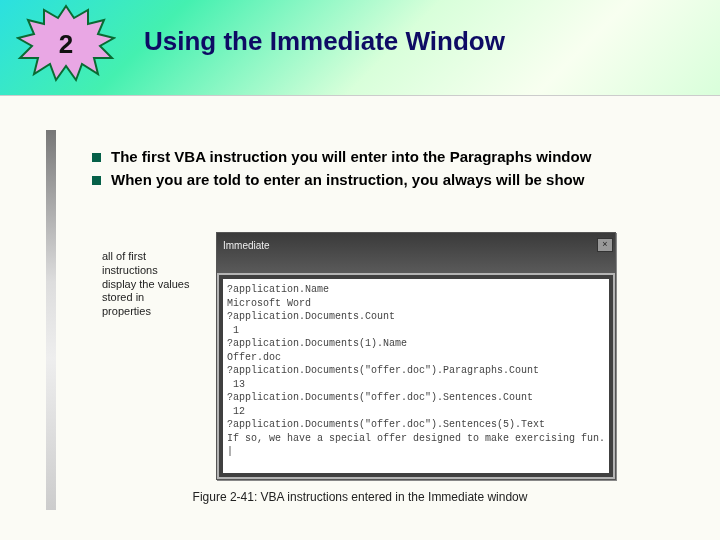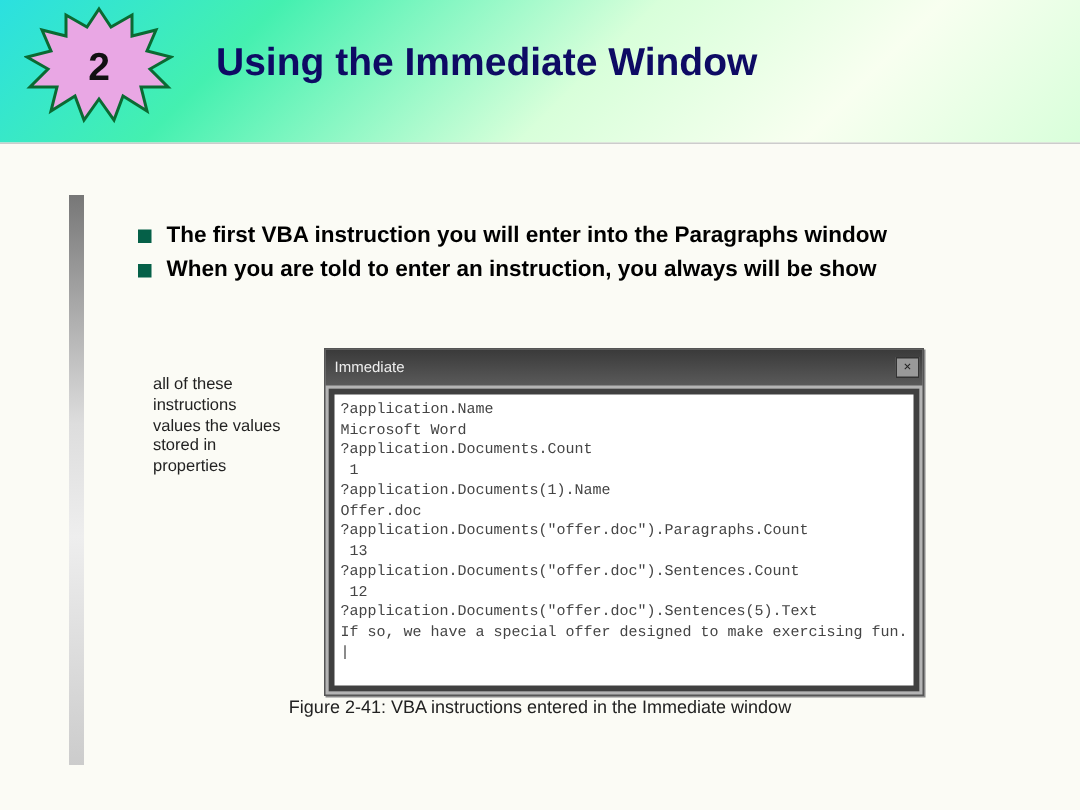--- a/index.html
+++ b/index.html
@@ -112,21 +112,21 @@
     box-shadow: 1px 1px 0 #888;
   }
   .titlebar {
     height: 24px;
     background: linear-gradient(#3a3a3a, #5a5a5a);
     color: #eee;
     font-size: 10px;
     display: flex;
     align-items: center;
     justify-content: space-between;
-    padding: 0 2px 0 6px;
+    padding: 0 2px 16px 6px;
   }
   .titlebar-ctrl {
     width: 14px;
     height: 12px;
     background: #999;
     border: 1px solid #333;
     color: #222;
     font-size: 9px;
     line-height: 10px;
     text-align: center;
@@ -137,20 +137,21 @@
     border: 4px solid #404040;
     padding: 4px 4px 14px 4px;
     font-family: "Courier New", monospace;
     font-size: 10px;
     line-height: 1.35;
     color: #444;
     white-space: pre;
     overflow: hidden;
   }
   .figure-caption {
+    margin-top: 10px;
     text-align: center;
     font-size: 12px;
     color: #222;
     width: 516px;
   }
 </style>
 </head>
 <body>
 
 <div class="slide">
@@ -174,21 +175,21 @@
       <div class="bullet-text">The first VBA instruction you will enter into the Paragraphs window</div>
     </div>
     <div class="bullet-row">
       <div class="bullet-sq"></div>
       <div class="bullet-text">When you are told to enter an instruction, you always will be show</div>
     </div>
   </div>
 
   <div class="figure-area">
     <div class="figure-row">
-      <div class="callout">all of these instructions values the values stored in properties</div>
+      <div class="callout">all of first instructions display the values stored in properties</div>
       <div class="immediate-win">
         <div class="titlebar">
           <span>Immediate</span>
           <span class="titlebar-ctrl">×</span>
         </div>
         <div class="code-area">?application.Name
 Microsoft Word
 ?application.Documents.Count
  1
 ?application.Documents(1).Name

